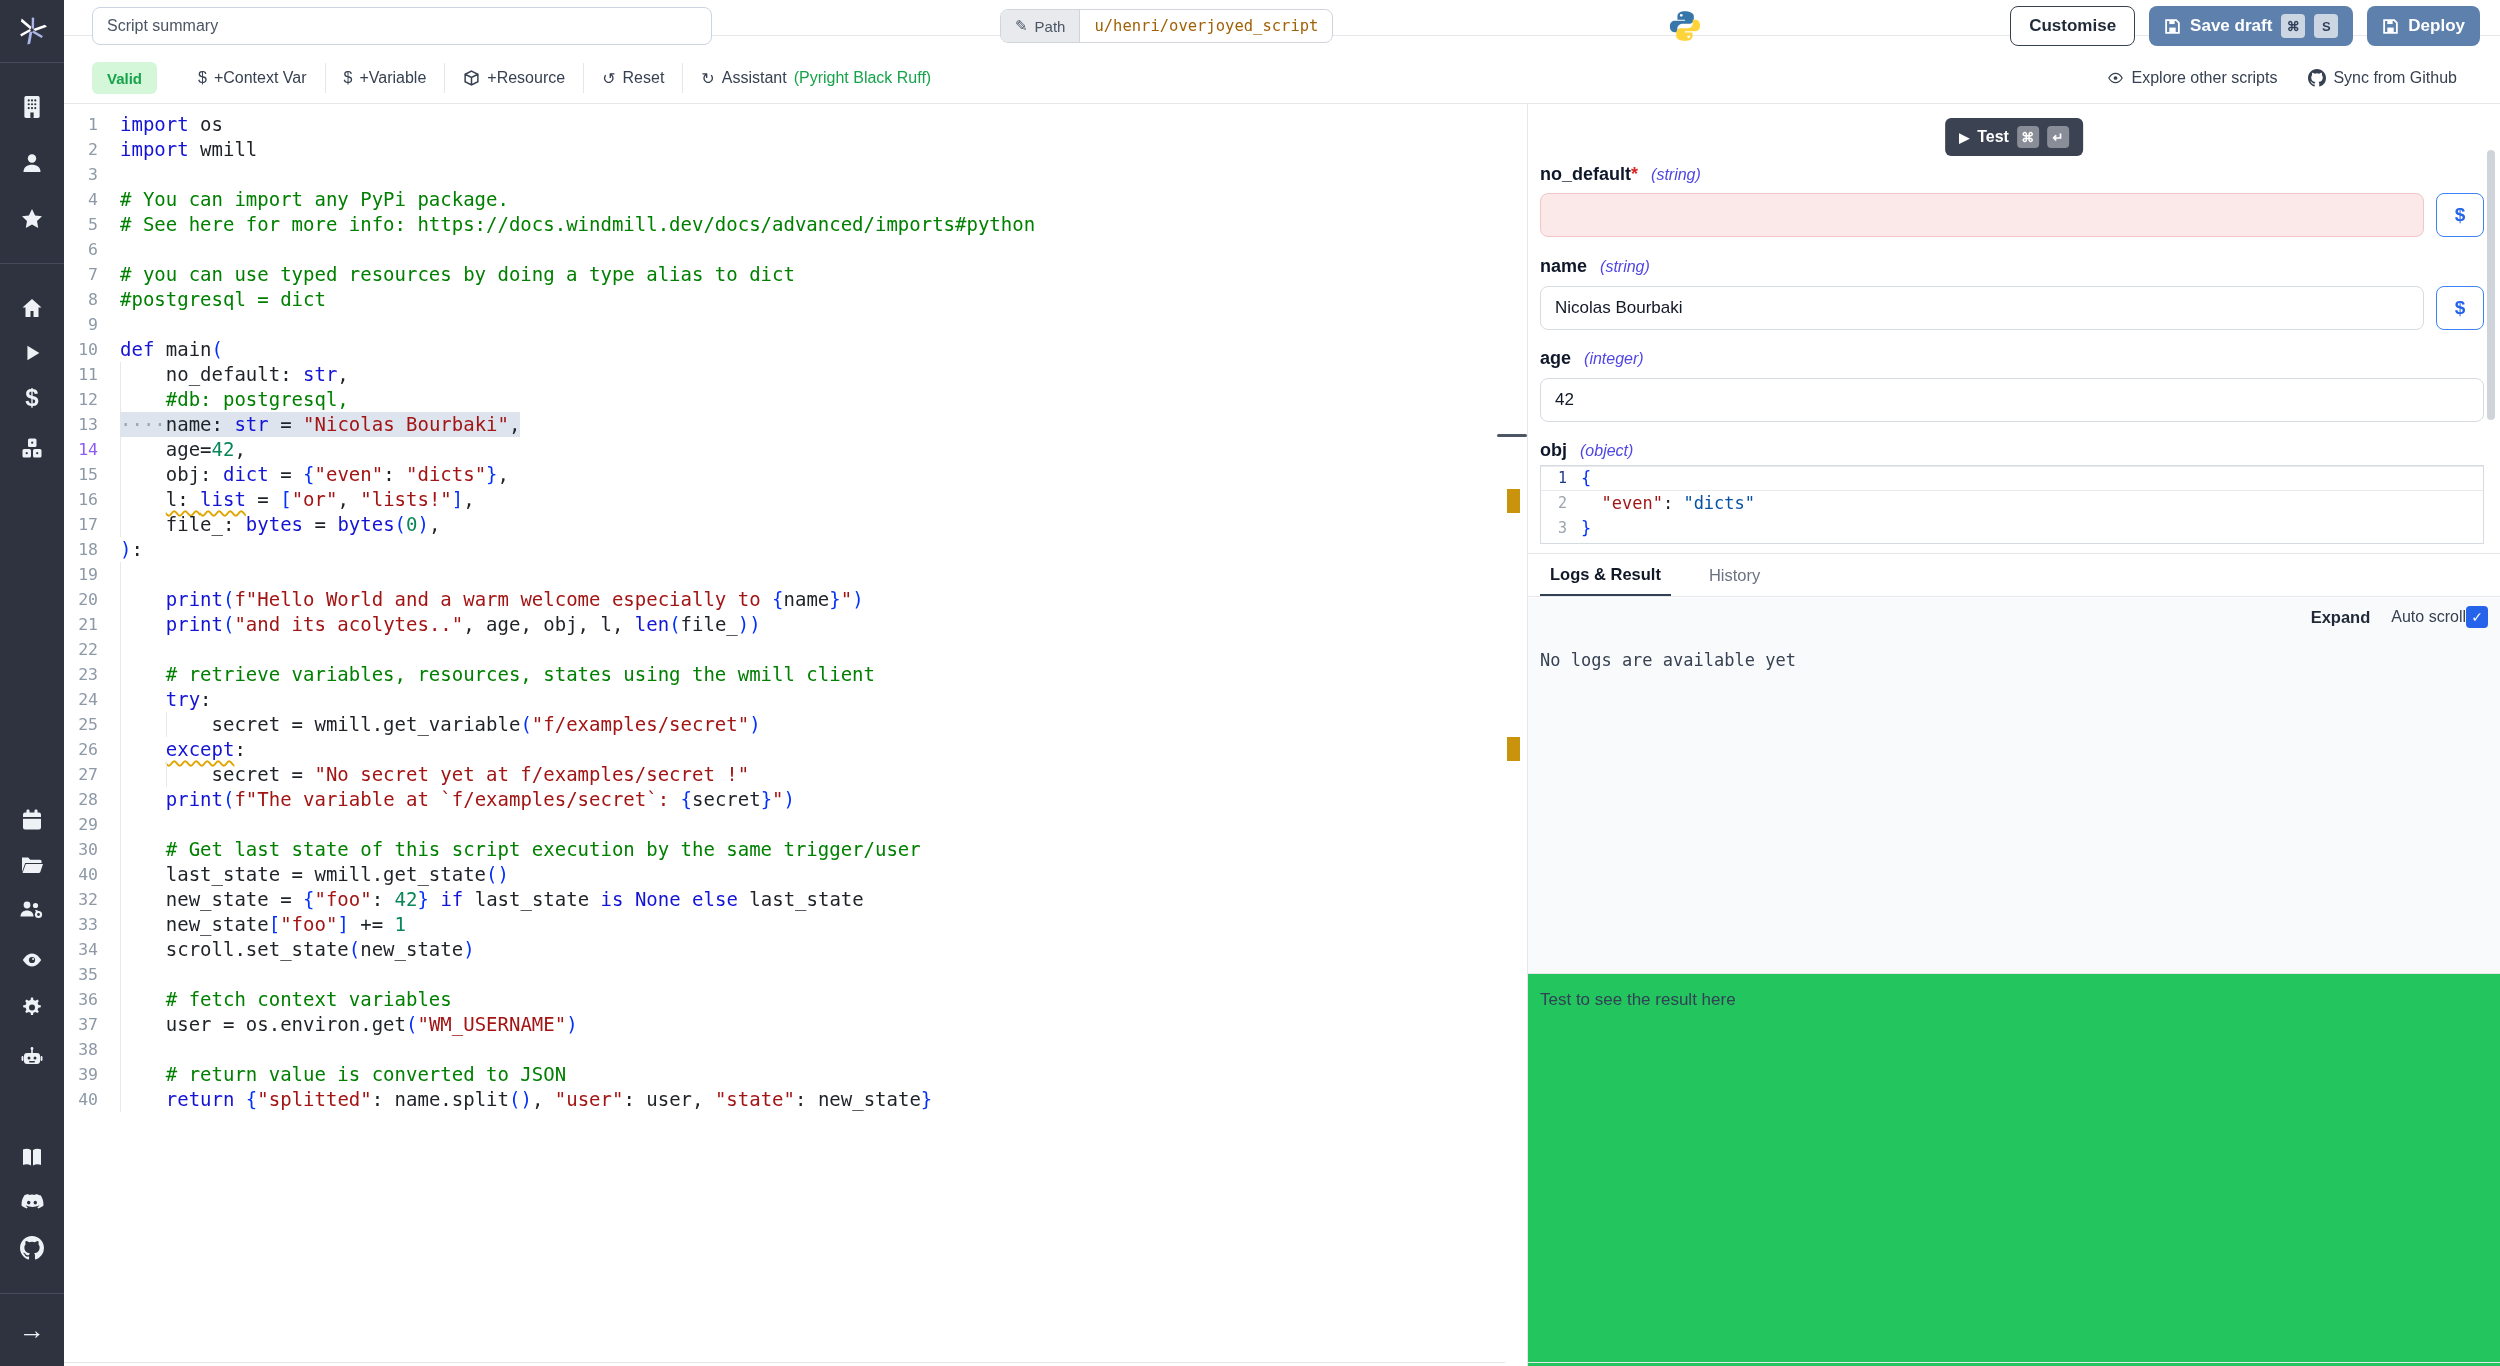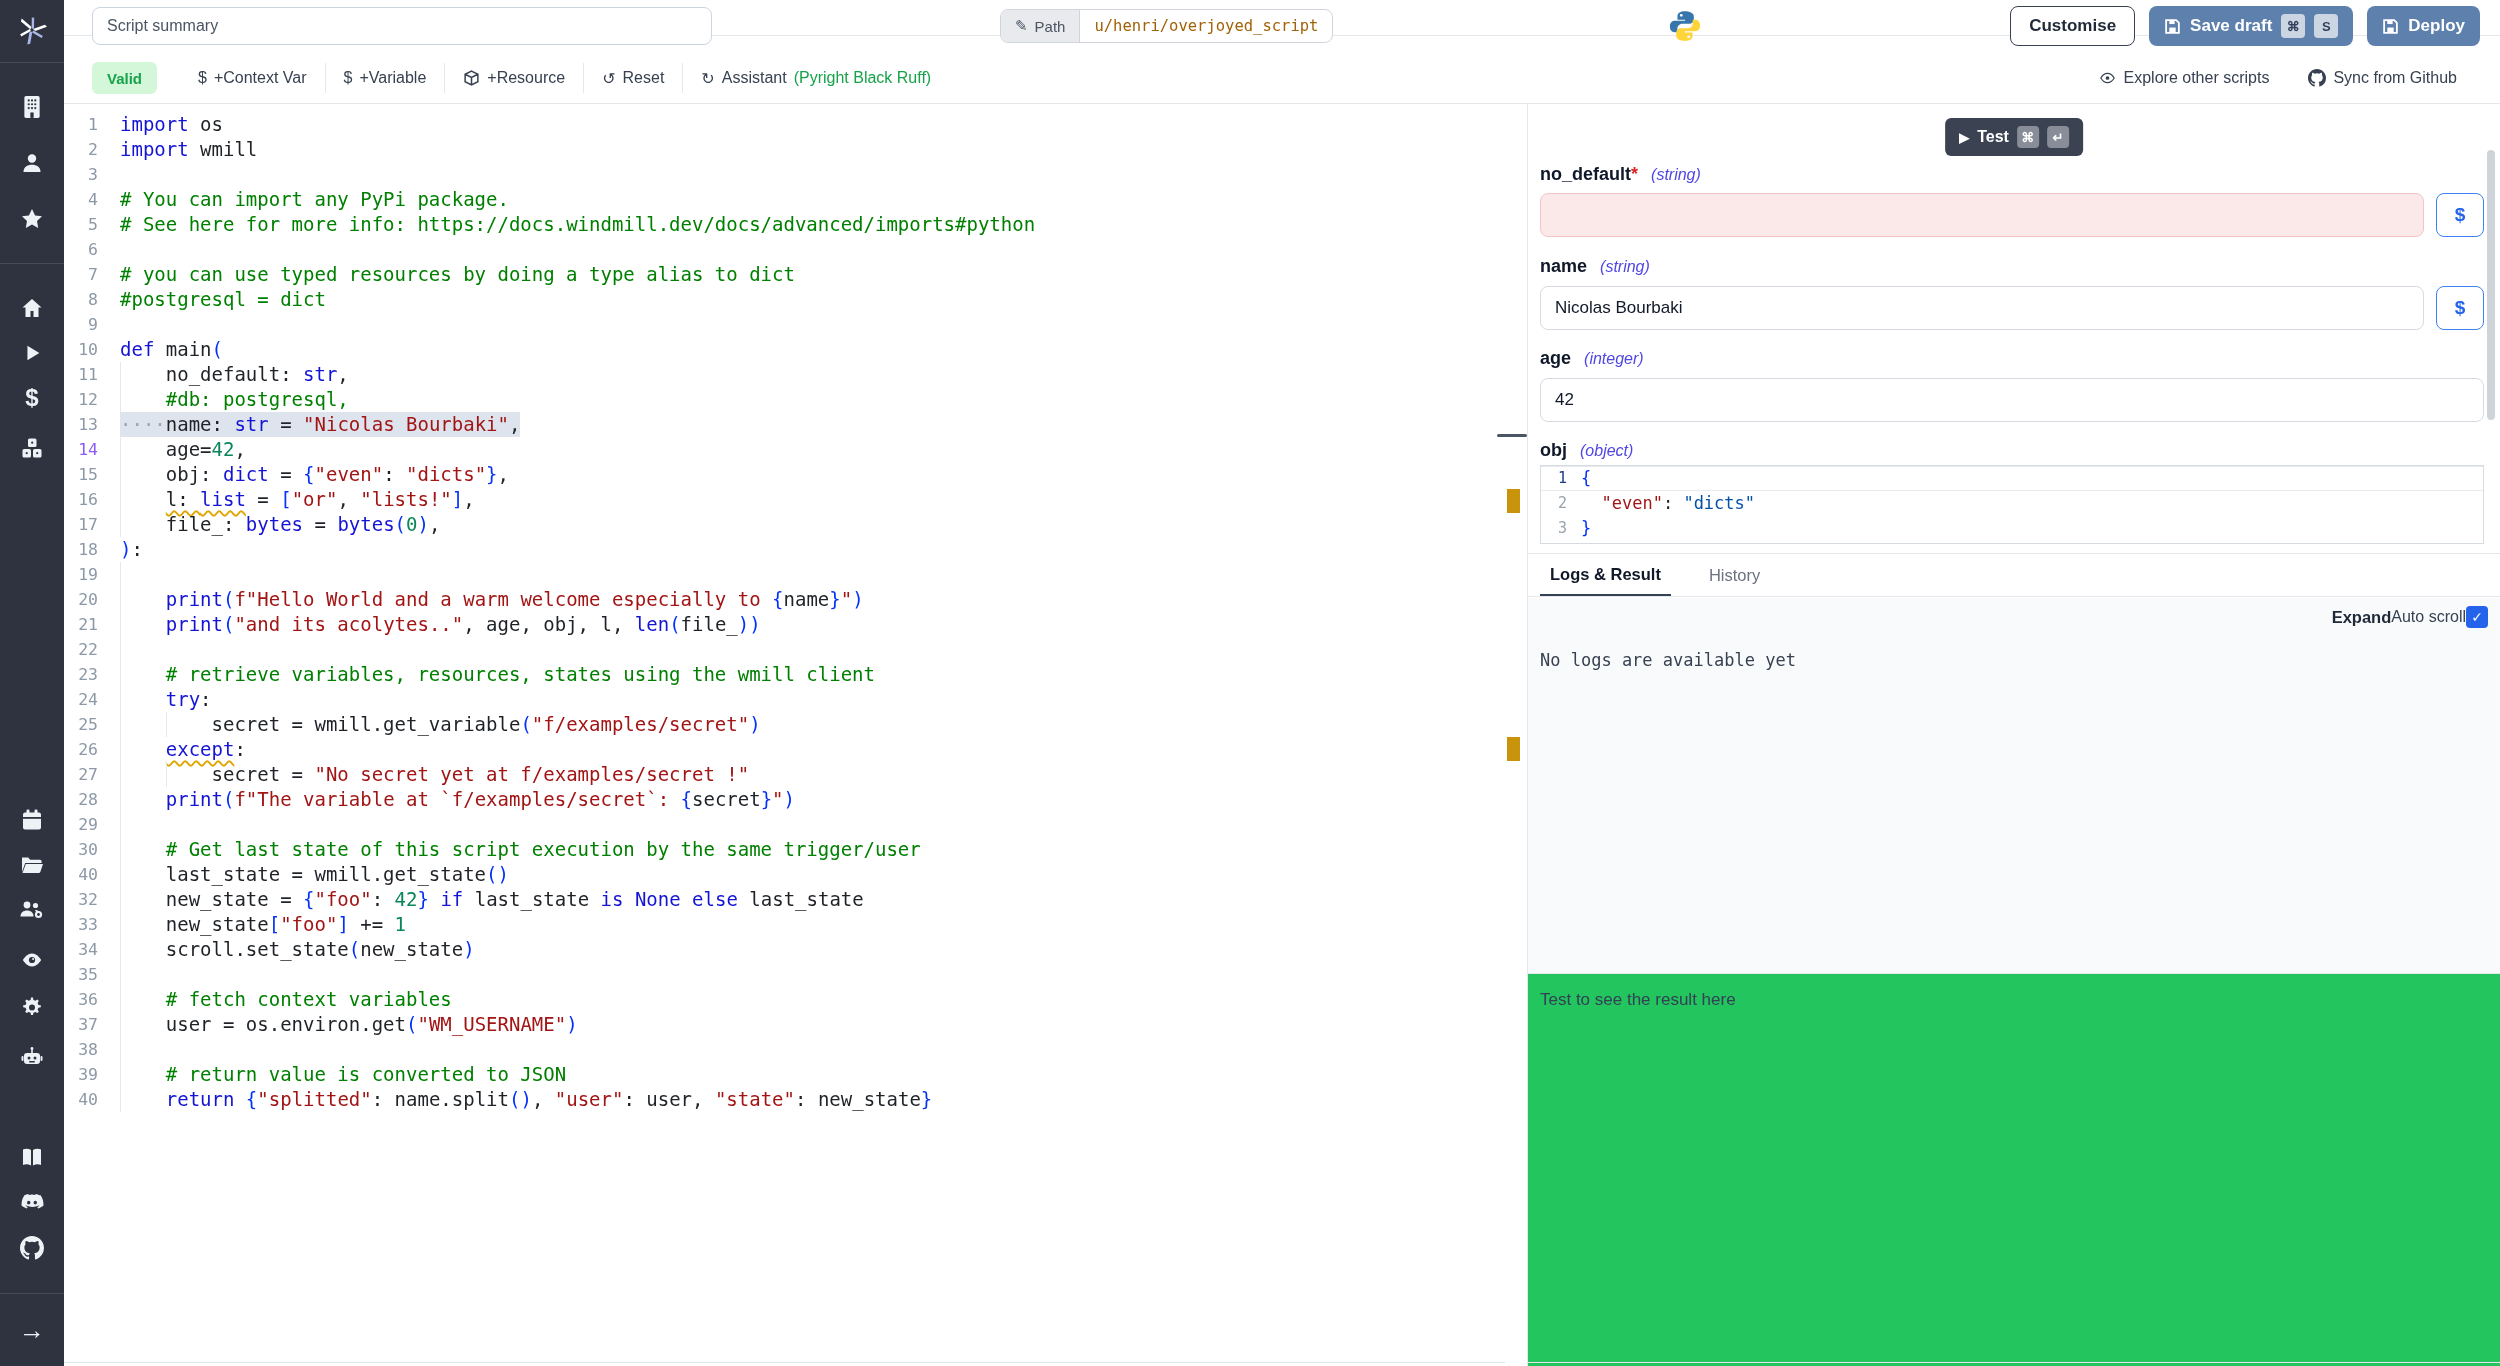--- a/index.html
+++ b/index.html
@@ -27,21 +27,21 @@
   .skbd { background:#ccd6e3; color:#33415c; border-radius:4px; min-width:24px; height:24px; font-size:13px; display:inline-flex; align-items:center; justify-content:center; padding:0 5px; font-weight:600; }
 
   
   .toolbar { position:absolute; left:64px; top:52px; width:2436px; height:52px; background:#fff; border-bottom:1px solid #e5e7eb; }
   .valid-badge { position:absolute; left:28px; top:10px; height:32px; background:#d4f7d9; color:#16a34a; font:700 15px "Liberation Sans",sans-serif; border-radius:6px; display:flex; align-items:center; padding:0 15px; }
   .tb-group { position:absolute; left:116px; top:0; height:52px; display:flex; align-items:center; }
   .tb-item { display:flex; align-items:center; gap:7px; font:16px "Liberation Sans",sans-serif; color:#374151; padding:0 18px; cursor:pointer; white-space:nowrap; }
   .tb-sep { width:1px; height:30px; background:#e5e7eb; }
   .tb-ico { font-size:16px; color:#374151; }
   .green { color:#16a34a; }
-  .tb-right { position:absolute; right:43px; top:0; height:52px; display:flex; align-items:center; gap:39px; }
+  .tb-right { position:absolute; right:43px; top:0; height:52px; display:flex; align-items:center; gap:31px; }
   .tb-right .tb-item { padding:0; }
 
   
   .editor { position:absolute; left:64px; top:104px; width:1441px; height:1262px; background:#fff; padding-top:8px; cursor:text; }
   .cl { position:relative; display:flex; height:25px; line-height:25px; font-family:"DejaVu Sans Mono",monospace; font-size:19px; white-space:pre; }
   .cl .ln { width:34px; text-align:right; color:#8d99a6; flex:none; font-size:16.5px; }
   .cl .ct { margin-left:22px; position:relative; z-index:1; }
   .cl.g::before  { content:""; position:absolute; left:56px;  top:0; bottom:0; width:1px; background:#e6e8eb; }
   .cl.g2 .ct::before { content:""; position:absolute; left:45.7px; top:0; bottom:0; width:1px; background:#e6e8eb; }
   .cl.hl .ct { background:#dde4ee; }
@@ -85,21 +85,21 @@
   .key { color:#a31515; }
   .val { color:#0451a5; }
   .panel-scroll { position:absolute; right:5px; top:46px; width:8px; height:270px; background:#cfd4db; border-radius:4px; cursor:grab; }
 
   .tabs-row { position:absolute; left:0; top:449px; width:972px; height:44px; border-top:1px solid #e5e7eb; border-bottom:1px solid #e5e7eb; background:#fff; display:flex; align-items:stretch; padding-left:12px; }
   .tab { display:flex; align-items:center; padding:0 10px; margin-right:28px; font:16.5px "Liberation Sans",sans-serif; color:#6b7280; cursor:pointer; }
   .tab.active { color:#111827; font-weight:600; border-bottom:2.5px solid #334155; }
   .logs-area { position:absolute; left:0; top:494px; width:972px; height:375px; background:#f8fafc; }
   .logs-head { position:absolute; right:12px; top:8px; display:flex; align-items:center; gap:0; }
   .expand-btn { font:700 16.5px "Liberation Sans",sans-serif; color:#1f2937; background:none; border:none; cursor:pointer; }
-  .autoscroll-lbl { font:16px "Liberation Sans",sans-serif; color:#374151; }
+  .autoscroll-lbl { font:16px "Liberation Sans",sans-serif; color:#374151;margin-left:21px; }
   .checkbox { width:22px; height:22px; background:#2563eb; border-radius:4px; color:#fff; font-size:14px; display:flex; align-items:center; justify-content:center; cursor:pointer; }
   .logs-empty { position:absolute; left:12px; top:52px; font:17px "DejaVu Sans Mono",monospace; color:#374151; }
   .result-area { position:absolute; left:0; top:869px; width:972px; height:393px; background:#22c55e; border-top:1px solid #e5e7eb;text-align:right; }
   .result-placeholder { position:absolute; left:12px; top:16px; font:17px "Liberation Sans",sans-serif; color:#334155; }
   .bottom-line { position:absolute; left:64px; top:1362px; width:2436px; height:1px; background:#e5e7eb; }
 </style>
 </head>
 <body>
 
 <aside class="sidebar">

